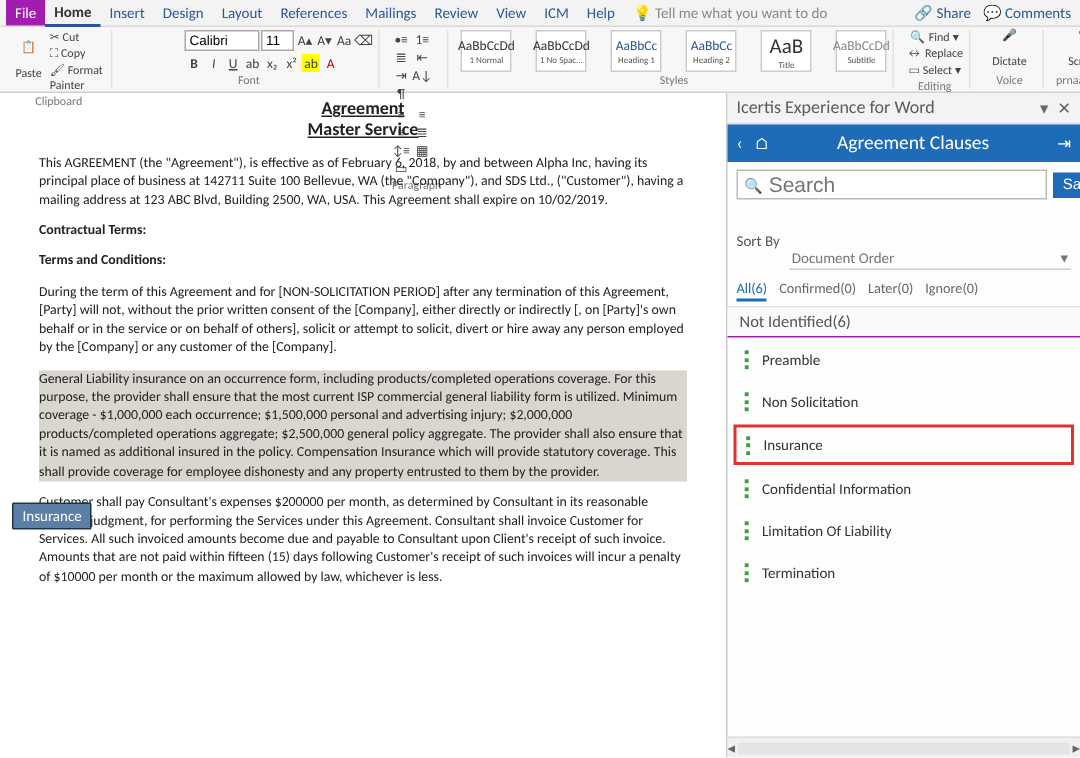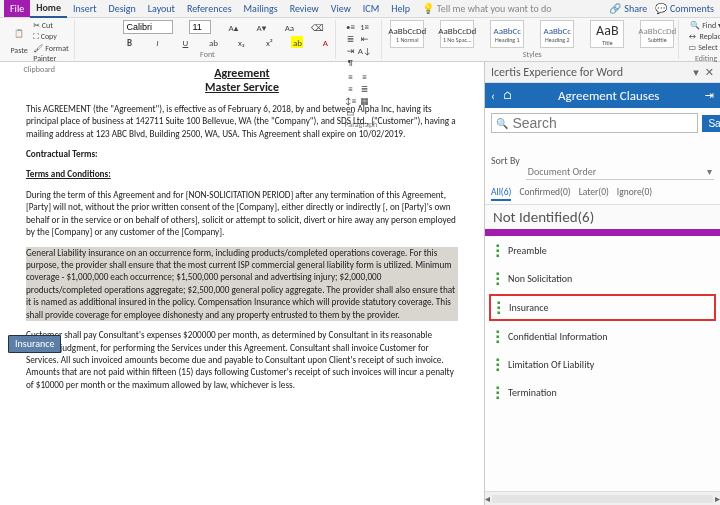--- a/index.html
+++ b/index.html
@@ -9,61 +9,61 @@
   .tab { padding: 2px 6px; font-size: 10px; color: #2a579a; cursor: pointer; }
   .tab.file { background: #a21caf; color: #fff; }
   .tab.active { border-bottom: 2px solid #2a579a; font-weight: 600; color: #333; }
   .tabs-right { margin-left: auto; display: flex; gap: 8px; padding-right: 6px; font-size: 10px; color: #2a579a; }
   .ribbon { display: flex; height: 44px; background: #f7f7f7; border-bottom: 1px solid #d0d0d0; padding: 2px 4px; gap: 4px; }
   .group { display: flex; flex-direction: column; padding: 0 4px; border-right: 1px solid #e1e1e1; justify-content: space-between; }
   .group:last-child { border-right: none; }
   .group-body { display: flex; align-items: center; gap: 3px; font-size: 9px; color: #444; }
   .group-label { font-size: 8px; color: #777; text-align: center; padding-top: 1px; }
   .ico { display: inline-block; width: 12px; height: 12px; }
-  .font-box { display: flex; align-items: center; gap: 16px; padding-left: 40px; }
+  .font-box { display: flex; align-items: center; gap: 1px; padding-left: 40px; }
   .font-name { width: 50px; height: 14px; border: 1px solid #aaa; font-size: 9px; padding: 0 2px; background: #fff; }
   .font-size { width: 22px; height: 14px; border: 1px solid #aaa; font-size: 9px; padding: 0 2px; background: #fff; }
   .mini-btn { width: 12px; height: 12px; display: inline-flex; align-items: center; justify-content: center; font-size: 9px; color: #444; }
   .styles-row { display: flex; gap: 16px; }
   .style-thumb { width: 34px; height: 28px; border: 1px solid #ccc; background: #fff; display: flex; flex-direction: column; align-items: center; justify-content: center; font-size: 6px; color: #555; }
   .style-thumb .sample { font-size: 9px; color: #333; }
   .style-thumb.big .sample { font-size: 14px; }
   .vbtn { display: flex; flex-direction: column; align-items: center; font-size: 8px; color: #444; width: 36px; line-height: 1.05; text-align: center; }
   .vbtn .ico { width: 16px; height: 16px; margin-bottom: 1px; }
   .edit-stack { display: flex; flex-direction: column; gap: 1px; font-size: 8px; color: #444; }
   .edit-stack span { display: flex; align-items: center; gap: 2px; }
 
   
   .workspace { display: flex; height: calc(505px - 62px); }
   .doc { flex: 1; padding: 4px 26px 0 26px; overflow: hidden; position: relative; color: #222; }
   .doc h1 { text-align: center; font-weight: bold; text-decoration: underline; font-size: 12px; line-height: 1.2; }
   .doc .para { font-size: 9.2px; margin-top: 8px; line-height: 1.35; }
   .doc .bold { font-weight: bold; }
-  .doc .underline { text-decoration: underline; }
+  .doc .underline { }
   .tag-chip { position: absolute; left: 8px; background: #5b7fa6; color: #fff; font-size: 10px; padding: 1px 6px 2px 6px; border: 1px solid #234; border-radius: 1px; }
   .hl { background: #d9d6d0; }
 
   
   .panel { width: 236px; border-left: 1px solid #c9c9c9; display: flex; flex-direction: column; background: #fdfdfd; }
   .panel-title { display: flex; align-items: center; justify-content: space-between; padding: 3px 6px; font-size: 12px; color: #5b5b5b; background: #f3f3f3; border-bottom: 1px solid #ddd; }
   .panel-title .x { color: #666; font-size: 11px; }
   .panel-header { background: #1e6bb8; color: #fff; padding: 5px 6px; display: flex; align-items: center; gap: 8px; font-size: 13px; }
   .panel-header .chev { font-size: 12px; }
   .panel-header .home { font-size: 11px; }
   .panel-header .title { flex: 1; text-align: center; }
   .panel-header .exit { font-size: 11px; }
   .panel-tools { display: flex; gap: 4px; padding: 5px 6px; align-items: center; }
   .search-wrap { flex: 1; display: flex; align-items: center; border: 1px solid #bbb; background: #fff; height: 20px; padding: 0 4px; gap: 4px; }
   .search-wrap input { border: none; outline: none; flex: 1; font-size: 14px; }
   .p-btn { background: #1e6bb8; color: #fff; font-size: 10px; border: none; padding: 3px 6px; cursor: pointer; }
   .sortline { display: flex; align-items: center; gap: 6px; padding: 2px 6px 4px 6px; font-size: 10px; color: #555; }
   .sortline .dd { flex: 1; border-bottom: 1px solid #ccc; padding: 1px 2px; display: flex; justify-content: space-between; color: #777; margin-top: 24px; }
   .filter-tabs { display: flex; gap: 8px; padding: 2px 6px 3px 6px; font-size: 9.5px; color: #666; border-bottom: 1px solid #ddd; }
   .filter-tabs span:first-child { color: #1e6bb8; border-bottom: 2px solid #1e6bb8; padding-bottom: 1px; }
-  .group-head { padding: 3px 8px; font-size: 15px; color: #555; border-bottom: 7px solid #a21caf; background: #fafafa; }
+  .group-head { padding: 3px 8px; font-size: 11px; color: #555; border-bottom: 1px solid #a21caf; background: #fafafa; }
   .clauses { padding: 2px 4px; display: flex; flex-direction: column; gap: 3px; }
   .clause { display: flex; align-items: center; gap: 6px; padding: 4px 6px; font-size: 10px; color: #333; border: 1px solid transparent; }
   .clause.selected { border: 2px solid #d33; }
   .grip { width: 6px; display: inline-block; color: #3a9c3a; font-size: 10px; line-height: 0.5; letter-spacing: -1px; }
   .panel-scroll { margin-top: auto; display: flex; align-items: center; height: 14px; background: #f0f0f0; border-top: 1px solid #ddd; font-size: 10px; color: #666; }
   .panel-scroll .track { flex: 1; height: 8px; background: #e4e4e4; margin: 0 2px; }
 </style>
 </head>
 <body>
 

